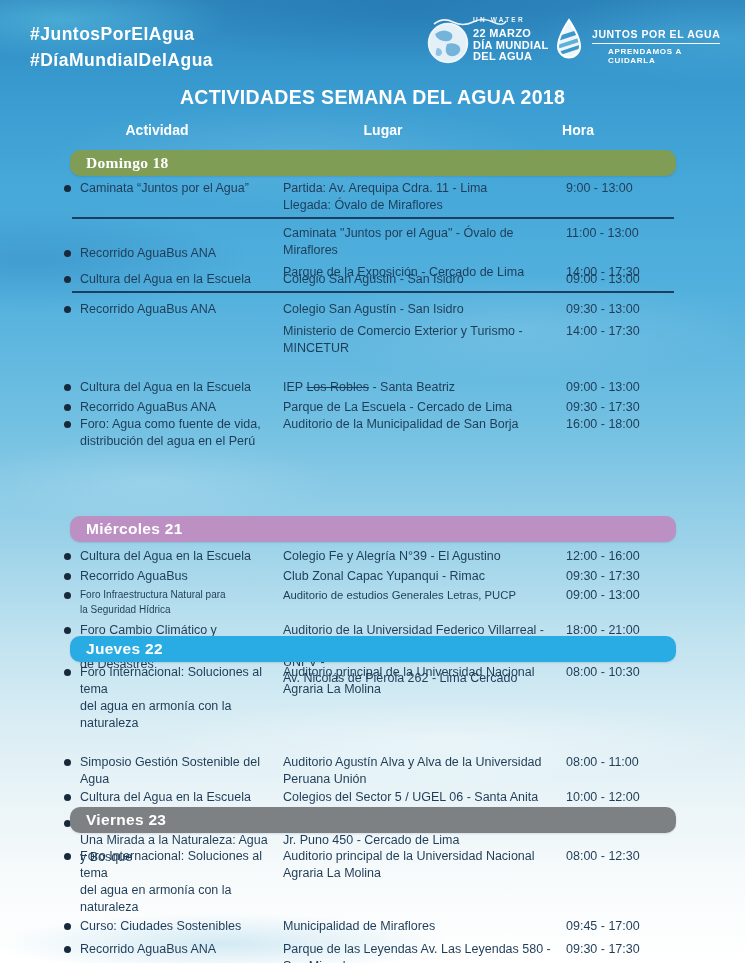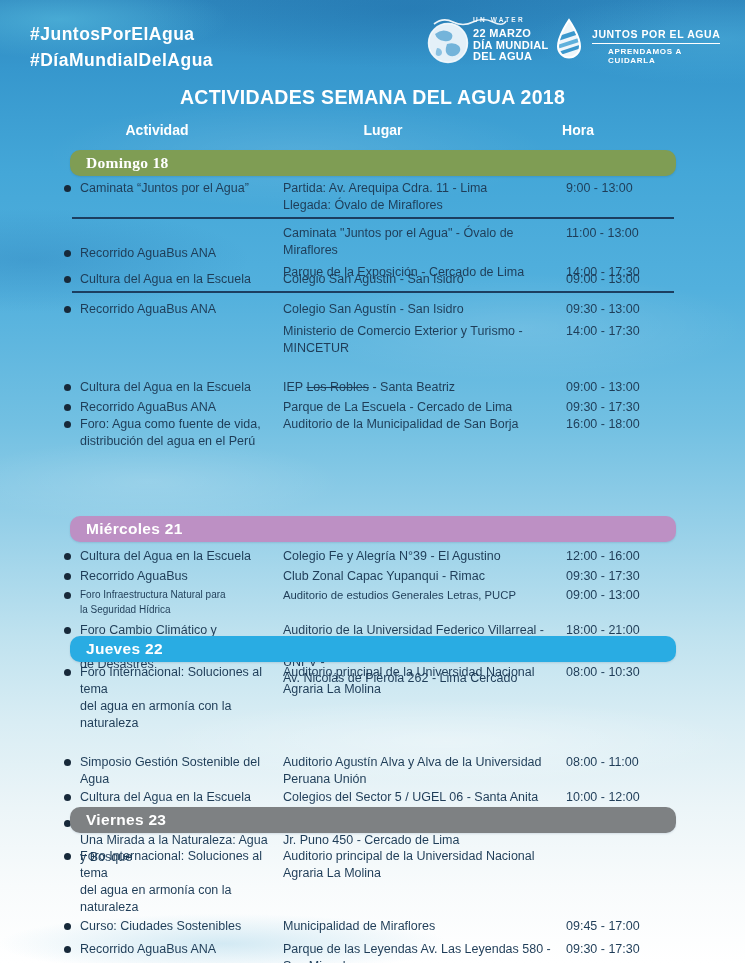--- a/index.html
+++ b/index.html
@@ -343,20 +343,21 @@
     <div class="row" style="margin-top:15px;">
       <div class="act-cell">
           <span class="bullet"></span>
         <div class="act">Foro Internacional: Soluciones al tema
 del agua en armonía con la naturaleza</div>
         </div>
       <div class="entries">
           <div class="entry">
         <div class="lugar">Auditorio principal de la Universidad Nacional
 Agraria La Molina</div>
+        <div class="hora">08:00 - 12:30</div>
       </div>
         </div>
     </div>
     <div class="row" style="margin-top:2px;">
       <div class="act-cell">
           <span class="bullet"></span>
         <div class="act">Curso: Ciudades Sostenibles</div>
         </div>
       <div class="entries">
           <div class="entry">

